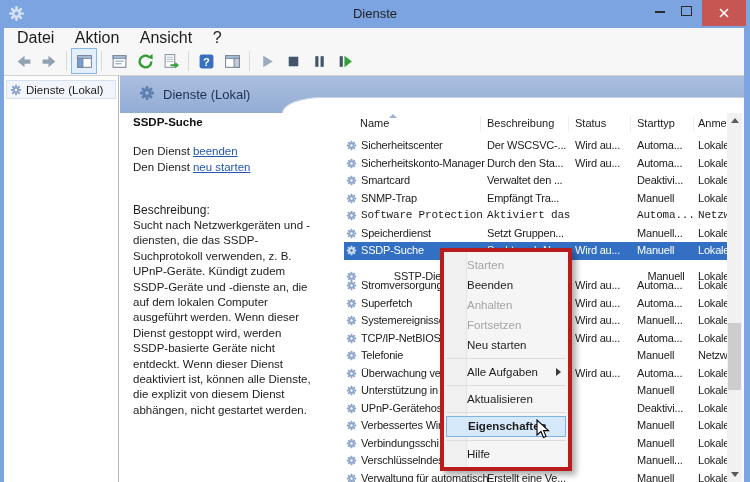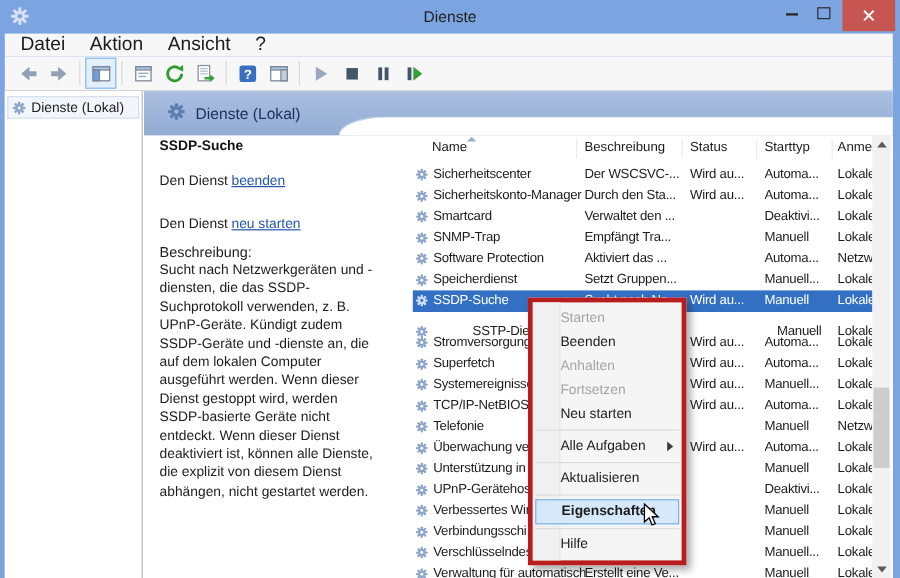--- a/index.html
+++ b/index.html
@@ -47,21 +47,21 @@
   .bandgear{left:139px;top:85px;width:16px;height:16px;}
   .bandtitle{left:163px;top:76px;height:37px;line-height:37px;font-size:13px;color:#1e2f55;}
   .tab{left:282px;top:97px;width:462px;height:16px;background:#fff;
     border-top:1px solid #c9d5e7;border-left:1px solid #c9d5e7;box-sizing:border-box;
     border-top-left-radius:40px 16px;}
   .whitebody{left:120px;top:113px;width:624px;height:369px;background:#fff;}
 
   
   .svc-title{left:133px;top:116px;font-size:11.5px;font-weight:bold;color:#111;}
   .svc-act1{left:133px;top:145px;font-size:11.5px;color:#1c1c1c;}
-  .svc-act2{left:133px;top:161px;font-size:11.5px;color:#1c1c1c;margin-top:20px;}
+  .svc-act2{left:133px;top:161px;font-size:11.5px;color:#1c1c1c;}
   .lnk{color:#2456b0;text-decoration:underline;margin-left:3px;}
   .desc-label{left:133px;top:203px;font-size:12px;color:#1c1c1c;}
   .desc-text{left:133px;top:218px;width:182px;font-size:11.5px;line-height:15.4px;color:#1c1c1c;}
 
   
   .hlabel{top:117px;font-size:11px;color:#1a1a1a;white-space:nowrap;}
   .sortarrow{left:389px;top:114px;width:0;height:0;border-left:4px solid transparent;
     border-right:4px solid transparent;border-bottom:4px solid #9ab0cf;}
   .hsep{top:116px;width:1px;height:16px;background:#ececec;}
 
@@ -331,21 +331,21 @@
             <circle cx="8" cy="8" r="4.2"></circle>
           </g>
           <circle cx="8" cy="8" r="1.8" fill="#ffffff"></circle>
         </svg>
         <span class="c name">SNMP-Trap</span>
         <span class="c besch">Empfängt Tra...</span>
         <span class="c status"></span>
         <span class="c start">Manuell</span>
         <span class="c logon">Lokale</span>
       </div>
-      <div class="lrow" style="top: 70px;">
+      <div class="lrow" style="top: 70px; font-family: Liberation Mono, monospace;">
         <svg class="gear" viewBox="0 0 16 16">
           <g fill="#8da5c9">
             <rect x="6.6" y="1" width="2.8" height="14" rx="1"></rect>
             <rect x="6.6" y="1" width="2.8" height="14" rx="1" transform="rotate(45 8 8)"></rect>
             <rect x="6.6" y="1" width="2.8" height="14" rx="1" transform="rotate(90 8 8)"></rect>
             <rect x="6.6" y="1" width="2.8" height="14" rx="1" transform="rotate(135 8 8)"></rect>
             <circle cx="8" cy="8" r="4.2"></circle>
           </g>
           <circle cx="8" cy="8" r="1.8" fill="#ffffff"></circle>
         </svg>

